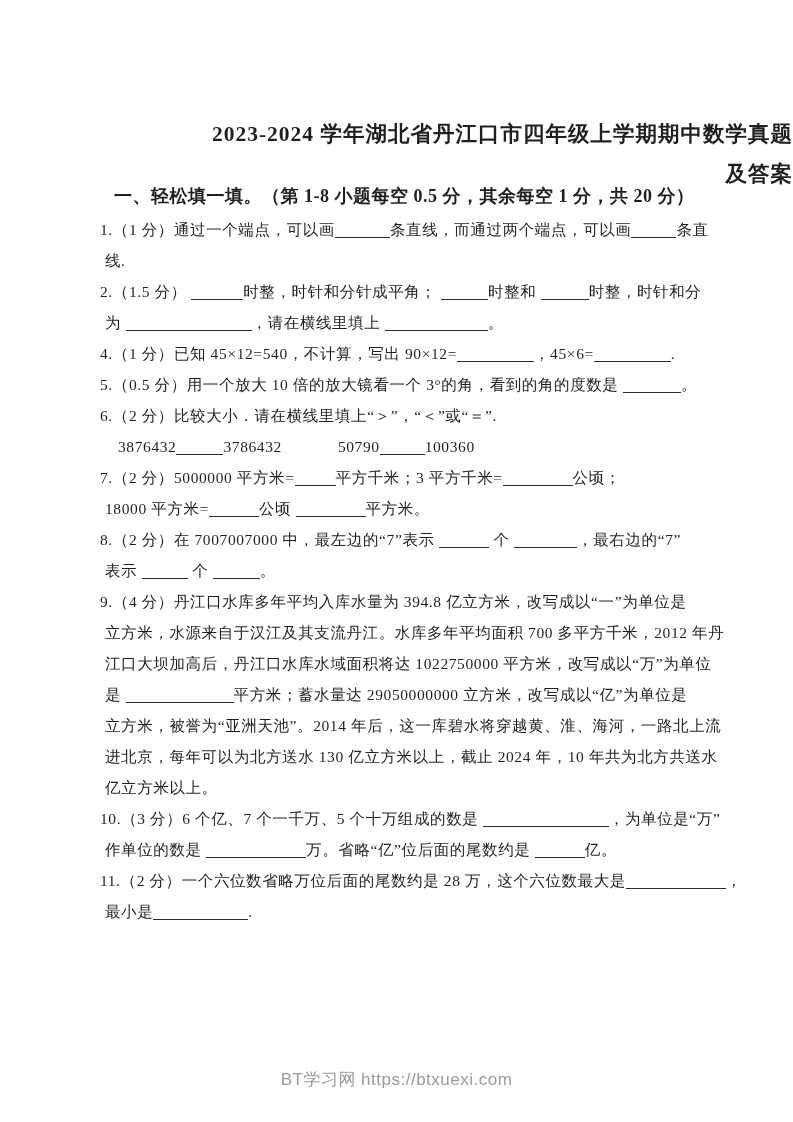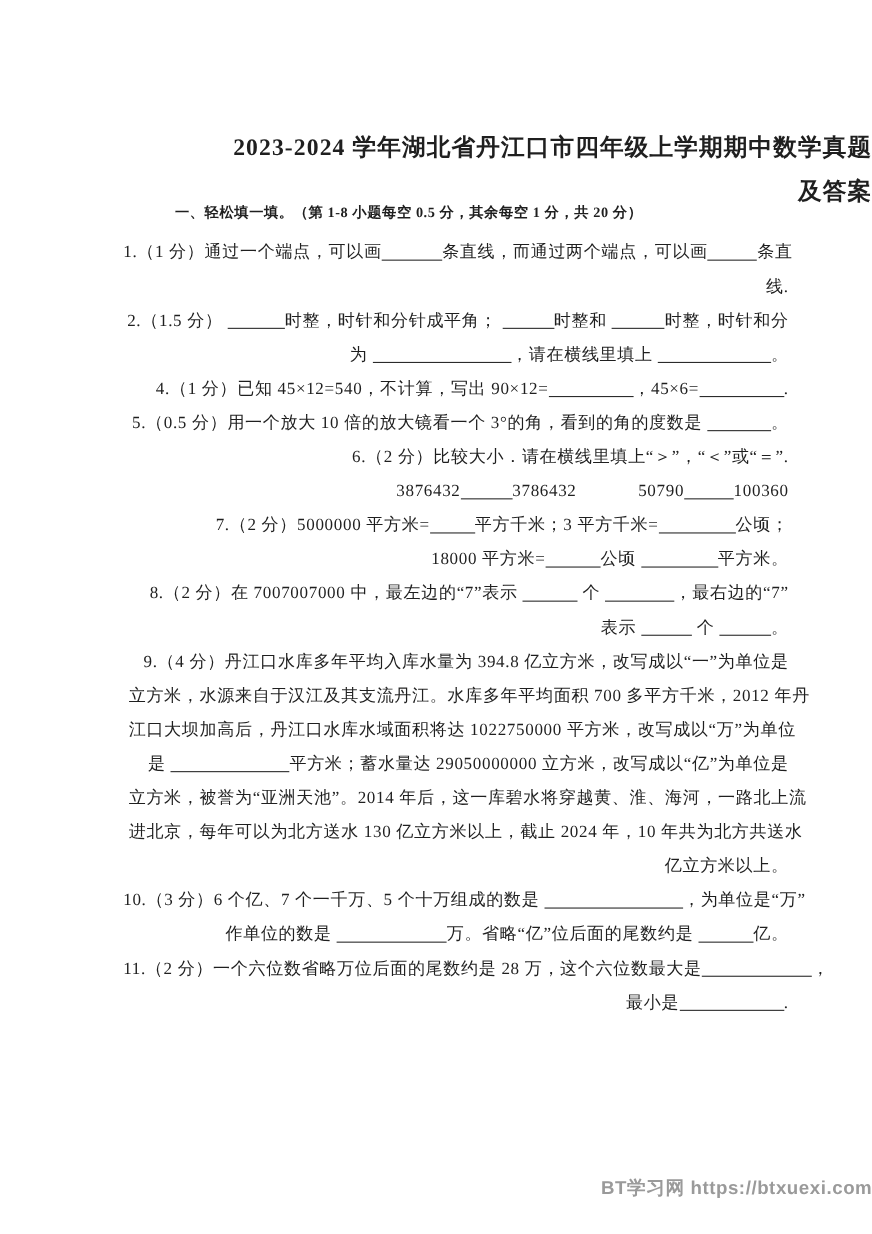--- a/index.html
+++ b/index.html
@@ -13,52 +13,50 @@
   }
   .title{
     position:absolute;top:100px;left:0;width:100%;
     text-align:right;
     font-size:21.5px;font-weight:bold;
     line-height:40px;
     letter-spacing:1px;
   }
   .section-heading{
     position:absolute;top:184px;left:114px;
-    font-size:13px;font-weight:bold;
+    font-size:18px;font-weight:bold;
     letter-spacing:0.5px;
     white-space:nowrap;
-    margin-left:45px;
   }
   .questions{
-    position:absolute;top:214px;left:112px;width:605px;text-align:right;
+    position:absolute;top:214px;left:100px;width:605px;
   }
   .line{
     height:31px;line-height:31px;
     font-size:15.5px;
     letter-spacing:0.6px;
     white-space:nowrap;
   }
   .line.indent-1{padding-left:5px;}
   .line.indent-2{padding-left:18px;}
   .line.spread{letter-spacing:4.5px;}
   .blank{
     display:inline-block;
     border-bottom:1.2px solid #2b2b2b;
     height:18px;
     vertical-align:-3px;
   }
   .gap{display:inline-block;height:1px;}
   .footer{
     position:absolute;top:1064px;left:0;width:100%;
-    text-align:right;
+    text-align:center;
     font-family:"Liberation Sans","DejaVu Sans",sans-serif;
     font-size:17px;line-height:31px;
     color:#9a9a9a;
     letter-spacing:0.5px;
-    font-weight:bold;
   }
 </style>
 </head>
 <body>
 
 <div class="page">
 
   <h1 class="title"><span>2023-2024 学年湖北省丹江口市四年级上学期期中数学真题</span><br><span>及答案</span></h1>
 
   <div class="section-heading">一、轻松填一填。（第 1-8 小题每空 0.5 分，其余每空 1 分，共 20 分）</div>

